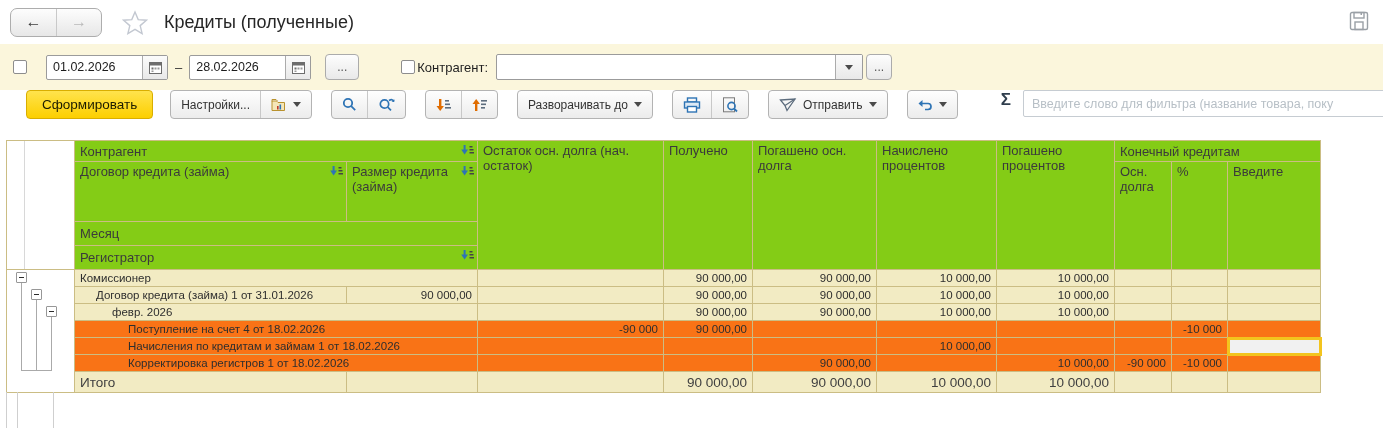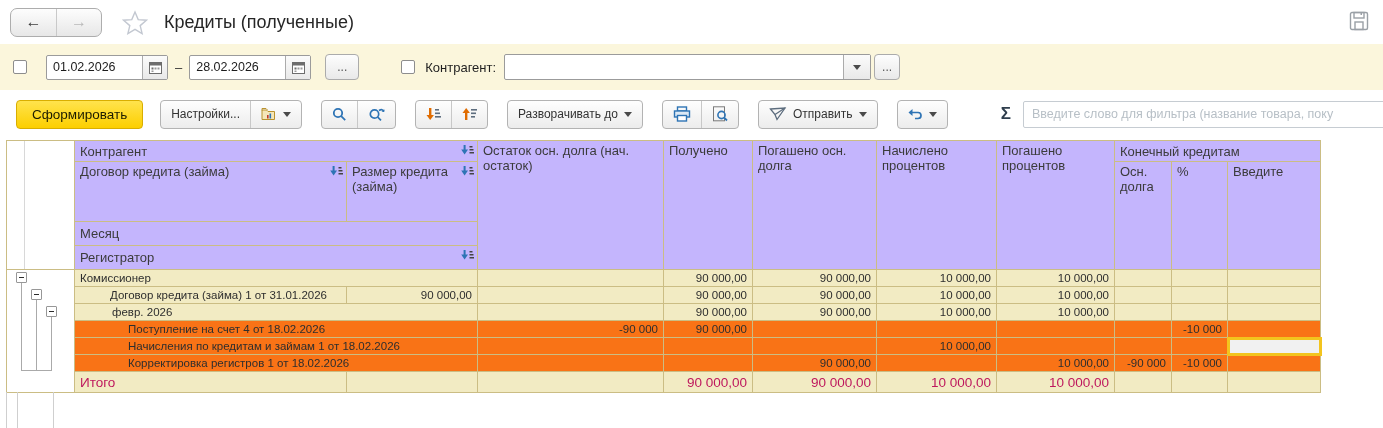--- a/index.html
+++ b/index.html
@@ -34,57 +34,57 @@
   .flabel { font-size:13px; color:#1f1f1f; }
   .combo { display:flex; border:1px solid #9b9b9b; border-radius:2px; background:#fff; height:26px; }
   .combo input { border:0; outline:none; width:338px; padding:0 6px; font-size:12.5px;
     font-family:"Liberation Sans", sans-serif; background:transparent; }
 
   .caret { width:0; height:0; border-left:4px solid transparent; border-right:4px solid transparent;
     border-top:5px solid #4a4a4a; display:inline-block; }
 
   
   .toolbar { position:absolute; left:0; top:90px; width:1383px; height:48px; background:#fff;
-    display:flex; align-items:center; padding-left:16px; }
+    display:flex; padding-left:26px; }
   .gen { height:29px; padding:0 15px; background:linear-gradient(#ffe34d,#fccf00);
     border:1px solid #d9ae00; border-radius:4px; font-size:13.5px; color:#1c1c00;
     cursor:pointer; font-family:"Liberation Sans", sans-serif; margin-right:17px; }
   .tgroup { display:flex; align-items:stretch; border:1px solid #b3b3b3; border-radius:4px;
     background:linear-gradient(#fefefe,#ececec); height:29px; margin-right:19px; overflow:hidden; }
   .tbtn { display:flex; align-items:center; justify-content:center; padding:0 10px;
     font-size:12px; color:#333; cursor:pointer; gap:6px; white-space:nowrap; }
   .tbtn + .tbtn { border-left:1px solid #c8c8c8; }
   .sigma { margin-left:auto; font-size:17px; font-weight:bold; color:#2f3e4d; margin-right:12px; }
   .filterinput { height:27px; width:370px; border:1px solid #c6ccd2; border-radius:2px;
     padding:0 8px; font-size:12.5px; font-family:"Liberation Sans", sans-serif; color:#333;
     outline:none; margin-right:-10px; }
   .filterinput::placeholder { color:#b7bfc6; }
 
   
   .grid { position:absolute; left:6px; top:140px; border-collapse:collapse; table-layout:fixed;
     width:1314px; }
   .grid td { border:1px solid #cbbd84; font-size:11.5px; color:#2e2e2e; padding:0 5px;
     overflow:hidden; white-space:nowrap; }
-  .grid td.h { background:#c4b5fd; font-size:13px; color:#3b3b3b; padding:2px 5px; }
+  .grid td.h { background:#84cc16; font-size:13px; color:#3b3b3b; padding:2px 5px; }
   .grid td.hcell { position:relative; padding-right:18px; }
   .grid td.top { vertical-align:top;margin-top:8px; }
   .grid td.wrap { white-space:normal; }
   .sorticon { position:absolute; top:4px; right:3px; }
   .tree-h { background:#fff; position:relative; border-right:1px solid #cbbd84; }
   .tree-h .innerline { position:absolute; left:17px; top:0; bottom:0; border-left:1px solid #d8d8d8; }
   tr.hr1 { height:21px; } tr.hr2 { height:60px; } tr.hr3 { height:24px; } tr.hr4 { height:24px; }
   tr.dr { height:17px; } tr.totr { height:21px; }
   tr.g td { background:#f2ebc3; }
   tr.w td { background:#f97316; }
   td.tree { background:#fff !important; position:relative; padding:0; }
   .num { text-align:right; }
   .neg { color:#e60000; }
-  .l1 { padding-left:5px !important; } .l2 { padding-left:21px !important;text-align:center; }
+  .l1 { padding-left:5px !important; } .l2 { padding-left:21px !important; }
   .l3 { padding-left:37px !important; } .l4 { padding-left:53px !important; }
-  tr.totr td { background:#f2ebc3; font-size:13.5px; color:#be185d; }
+  tr.totr td { background:#f2ebc3; font-size:13.5px; color:#404040; }
   td.sel { background:#f1f1f1 !important; outline:3px solid #f3c41e; outline-offset:-2px;
     position:relative; z-index:3; }
 
   
   .tbox { position:absolute; width:11px; height:11px; border:1px solid #979797; background:#fff;
     border-radius:1px; cursor:pointer; }
   .tbox .minus { position:absolute; left:2px; top:4px; width:5px; height:1px; background:#2c2c2c; }
   .stem { position:absolute; width:1px; background:#aaaaaa; }
   .hstem { position:absolute; height:1px; background:#aaaaaa; }
 
@@ -144,21 +144,21 @@
           <rect x="0.5" y="1.5" width="12" height="3" fill="#6d6d6d"></rect>
           <rect x="2.5" y="6.5" width="2" height="2" fill="#6d6d6d"></rect>
           <rect x="5.5" y="6.5" width="2" height="2" fill="#9a9a9a"></rect>
           <rect x="8.5" y="6.5" width="2" height="2" fill="#9a9a9a"></rect>
           <rect x="2.5" y="9.5" width="2" height="1.5" fill="#9a9a9a"></rect>
         </svg>
     </div>
   </div>
   <div class="btn-ellipsis" style="margin-left:14px">...</div>
   <div class="chk" style="margin-left:42px"></div>
-  <span class="flabel" style="margin-left:10px">Контрагент:</span>
+  <span class="flabel" style="margin-left:2px">Контрагент:</span>
   <div class="combo" style="margin-left:8px">
     <input value="" style="">
     <div class="inbtn" style="width:27px">
         <span class="caret"></span>
       </div>
   </div>
   <div class="btn-ellipsis" style="margin-left:3px;min-width:26px;padding:0 4px">...</div>
 </div>
 
 <div class="toolbar">

